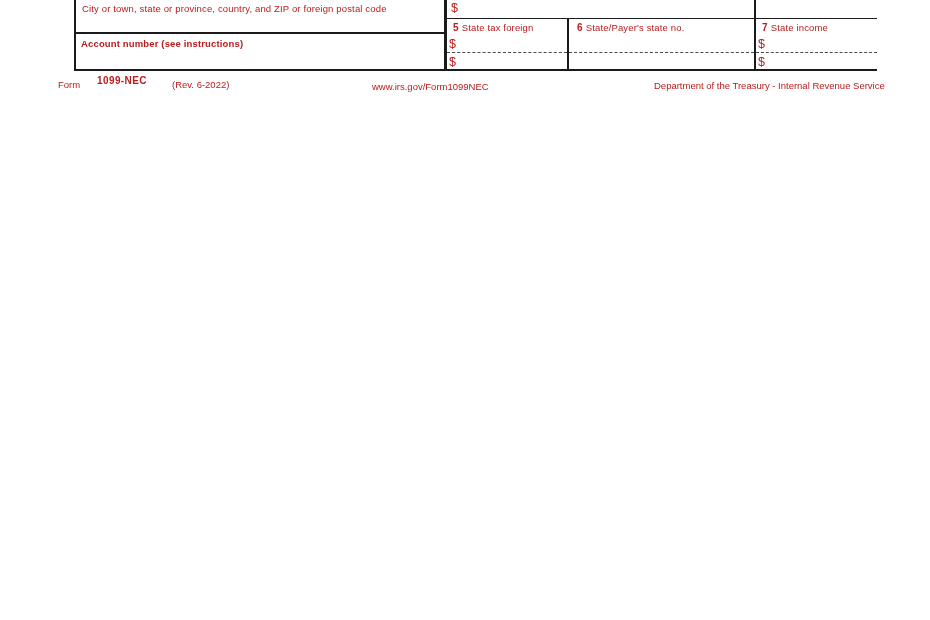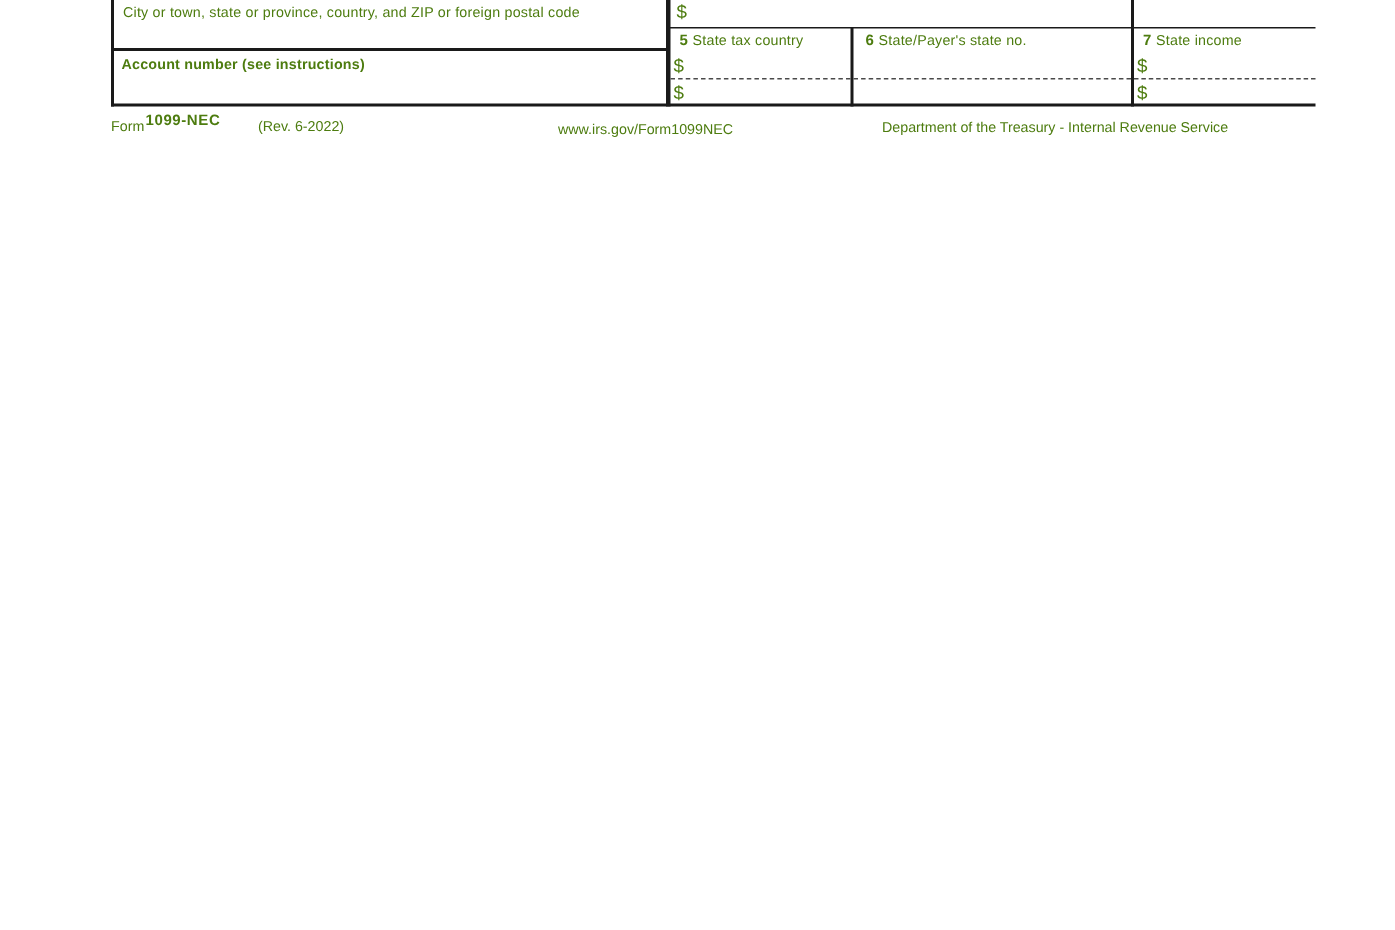--- a/index.html
+++ b/index.html
@@ -2,53 +2,53 @@
 <html><head>
 <meta charset="utf-8">
 <style>
   html, body { margin: 0; padding: 0; background: #ffffff; }
   .canvas {
     position: relative;
     width: 930px;
     height: 440px;
     background: #ffffff;
     font-family: "Liberation Sans", "DejaVu Sans", sans-serif;
-    color: #4d7c0f;
+    color: #b91c1c;
     overflow: hidden;
   }
   .ln { position: absolute; background: #1a1a1a; }
   .dash { position: absolute; height: 0; border-top: 1.5px dashed #4a4a4a; }
   .lbl {
     position: absolute;
     font-size: 9.5px;
     line-height: 1.1;
     white-space: nowrap;
     letter-spacing: 0.15px;
   }
   .num { font-weight: bold; margin-right: 3px; font-size: 10px; }
   .dollar {
     position: absolute;
     font-size: 12.5px;
     line-height: 1;
     font-weight: normal;
   }
   .foot { position: absolute; font-size: 9.5px; line-height: 1.1; white-space: nowrap; }
-  .form-word { left: 74px; top: 80px; text-align: right; }
+  .form-word { left: 58px; top: 80px; text-align: right; }
   .form-number {
     position: absolute;
     left: 97px; top: 75px;
     font-size: 10px;
     font-weight: bold;
     letter-spacing: 0.4px;
     line-height: 1.1;
     white-space: nowrap;
   }
   .revision { left: 172px; top: 80px; }
   .website { left: 372px; top: 82px; }
-  .agency { left: 588px; top: 81px; }
+  .agency { left: 654px; top: 81px; }
 </style>
 </head>
 <body>
 
 <div class="canvas">
 
   <div class="ln" style="left:74px; top:0; width:2px; height:71px;"></div>
   <div class="ln" style="left:444px; top:0; width:2.5px; height:71px;"></div>
   <div class="ln" style="left:754px; top:0; width:2px; height:71px;"></div>
   <div class="ln" style="left:567px; top:18px; width:2px; height:53px;"></div>
@@ -59,21 +59,21 @@
   <div class="dash" style="left:447px; top:52px; width:120px;"></div>
   <div class="dash" style="left:569px; top:52px; width:185px;"></div>
   <div class="dash" style="left:756px; top:52px; width:121px;"></div>
 
   <span class="lbl" style="left:82px; top:4px;">City or town, state or province, country, and ZIP or foreign postal code</span>
   <span class="lbl" style="left:81px; top:39px;font-weight:bold;">Account number (see instructions)</span>
 
   <span class="dollar" style="left:451px; top:2px;">$</span>
 
   <span class="lbl" style="left:453px; top:22px;">
-    <span class="num">5</span><span>State tax country</span>
+    <span class="num">5</span><span>State tax foreign</span>
   </span>
   <span class="dollar" style="left:449px; top:38px;">$</span>
   <span class="dollar" style="left:449px; top:56px;">$</span>
 
   <span class="lbl" style="left:577px; top:22px;">
     <span class="num">6</span><span>State/Payer's state no.</span>
   </span>
 
   <span class="lbl" style="left:762px; top:22px;text-align:center;">
     <span class="num">7</span><span>State income</span>

